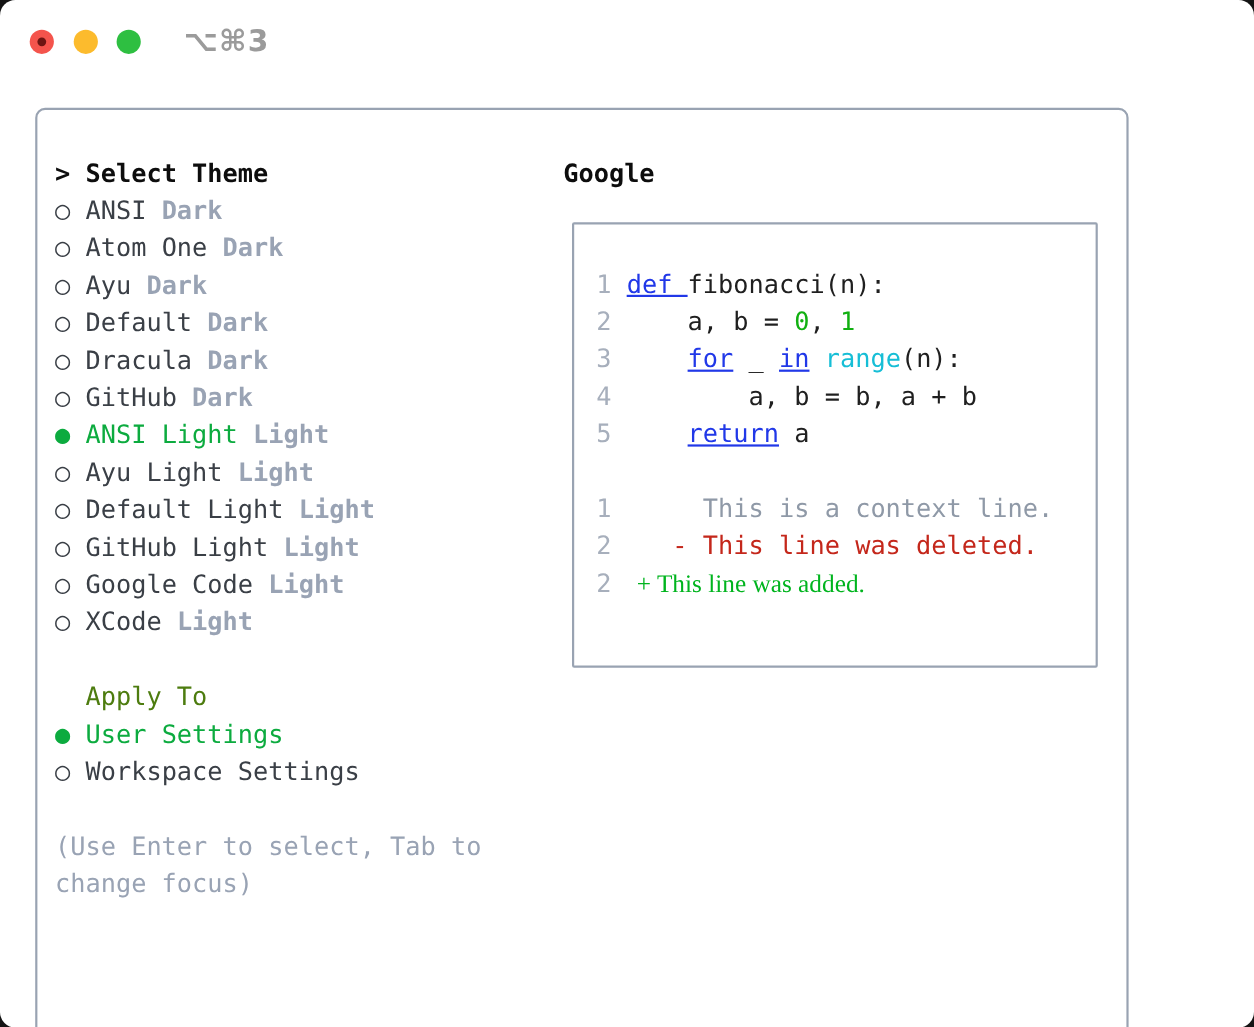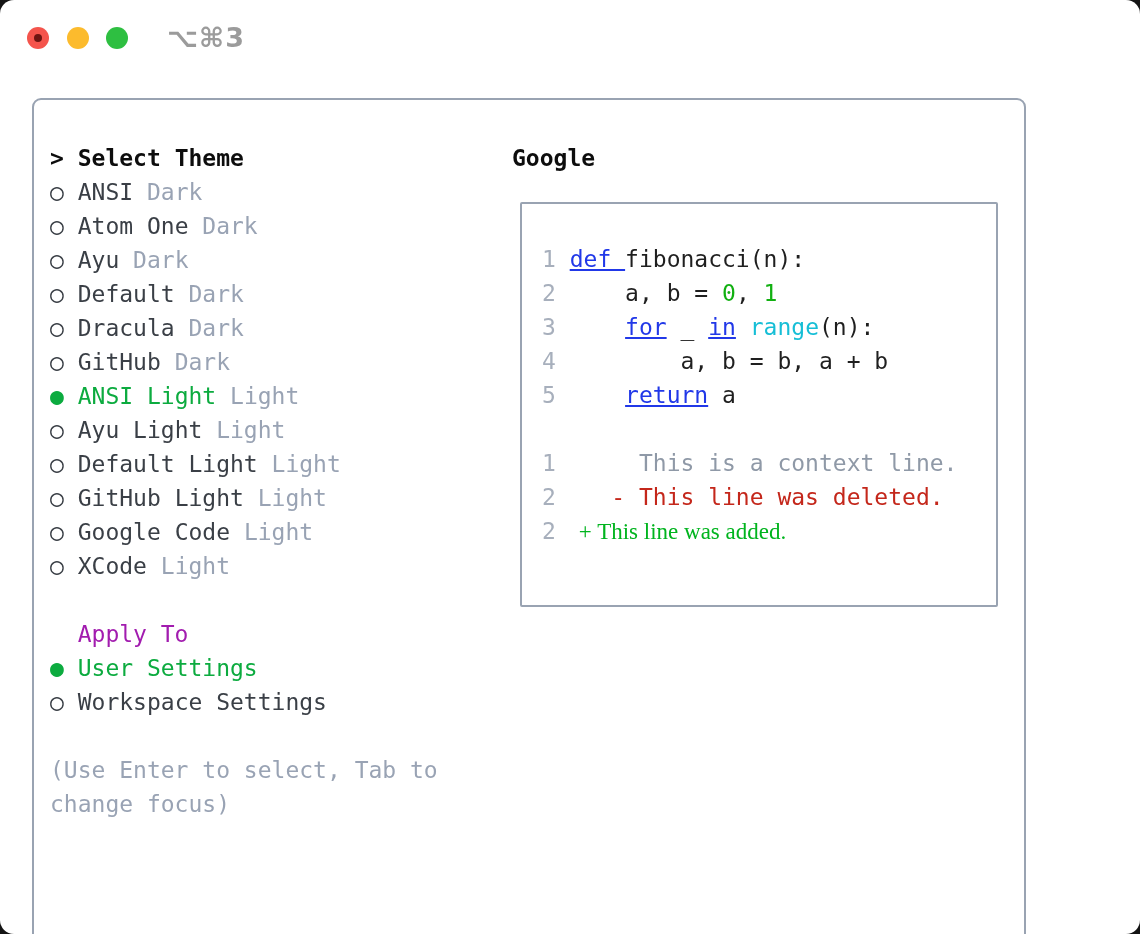--- a/index.html
+++ b/index.html
@@ -25,24 +25,24 @@
     position:absolute;left:32px;top:98px;width:994px;height:890px;
     border:2px solid var(--c-border);border-radius:9px;box-sizing:border-box;
     background:#fff;
   }
   .mono{font-size:23px;line-height:34px;white-space:pre;}
   
   .theme-list{position:absolute;left:16px;top:41px;}
   .row{height:34px;}
   .hdr{font-weight:bold;color:var(--c-header);}
   .itm-name{color:var(--c-item);text-align:right;}
-  .itm-variant{color:var(--c-muted);}
+  .itm-variant{color:var(--c-muted);font-weight:bold;}
   .marker{color:var(--c-item);}
   .sel .marker,.sel .itm-name{color:var(--c-selected);}
-  .section-label{color:#a21caf;}
+  .section-label{color:#4d7c0f;}
   .hint{color:var(--c-muted);}
   
   .preview-label{position:absolute;left:478px;top:41px;font-weight:bold;color:var(--c-header);}
   .preview-box{
     position:absolute;left:486px;top:102px;width:478px;height:405px;
     border:2px solid var(--c-border);box-sizing:border-box;border-radius:2px;
     padding:38px 0 0 20px;overflow:hidden;
   }
   .code-line{height:34px;}
   .num{color:var(--c-num);}

